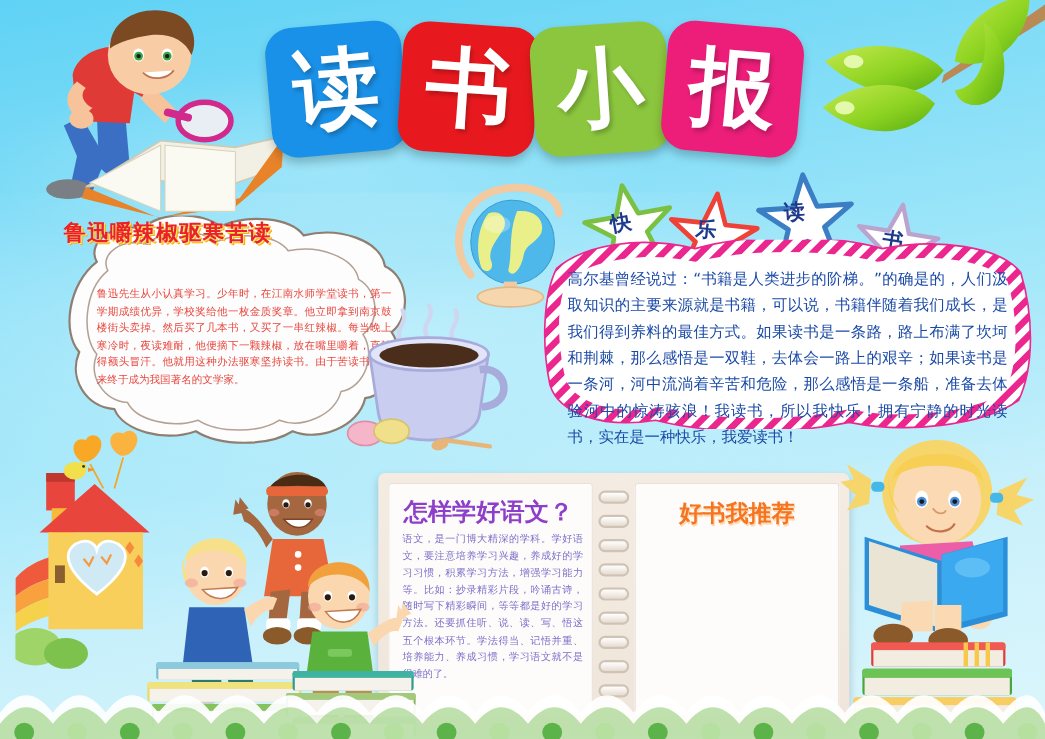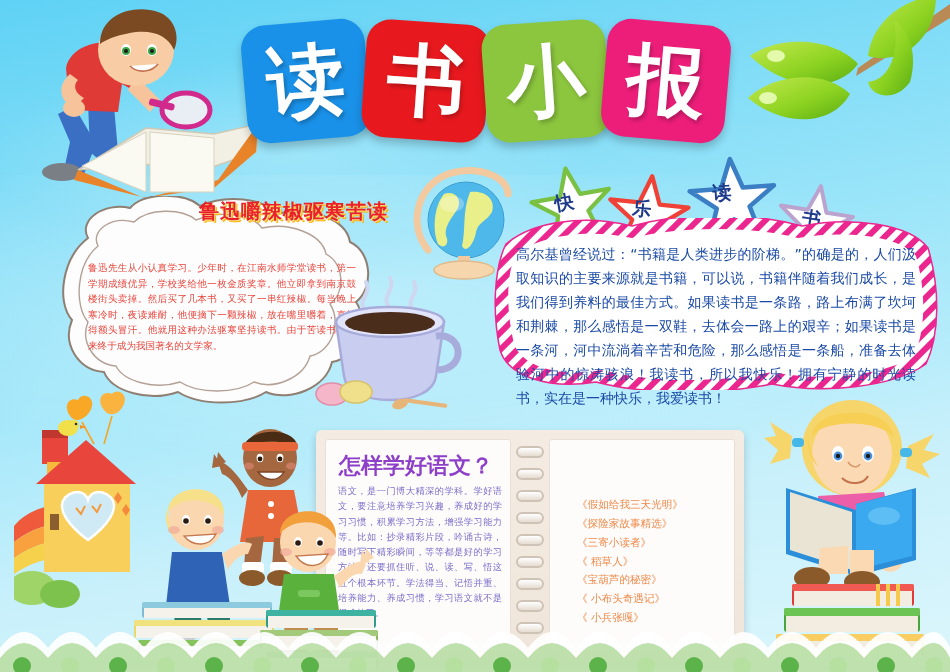--- a/index.html
+++ b/index.html
@@ -42,33 +42,33 @@
   .star { position:absolute; width:72px; height:70px; }
   .star .glyph { position:absolute; inset:0; display:flex; align-items:center; justify-content:center;
       font-size:19px; font-weight:bold; color:#1e3a8a; padding-top:4px;
       font-family:"DejaVu Sans","Liberation Sans",sans-serif; }
 
   
   .cloud { position:absolute; left:58px; top:196px; width:320px; height:210px; z-index:10; }
   .cloud-text { position:absolute; left:30px; top:44px; width:268px; z-index:11;
       font-size:9.6px; line-height:1.62; color:#e8453c; text-align:justify;
       font-family:"DejaVu Sans","Liberation Sans",sans-serif;margin-top:20px; }
-  .cloud-title { position:absolute; left:0; top:200px; width:330px; text-align:right; z-index:14;
+  .cloud-title { position:absolute; left:0; top:200px; width:330px; text-align:left; z-index:14;
       font-size:20px; font-weight:bold; color:#e8212a; letter-spacing:1px;
       font-family:"DejaVu Sans","Liberation Sans",sans-serif;
       text-shadow: 1px 1px 0 #ffe08a, 2px 2px 0 #f7b500; }
 
   
   .pinkbox { position:absolute; left:492px; top:218px; width:448px; height:172px; z-index:12; }
   .pinkbox-text { position:absolute; left:24px; top:24px; right:24px;
       font-size:14px; line-height:1.72; color:#1b4aa6; text-align:justify;
       font-family:"DejaVu Sans","Liberation Sans",sans-serif; }
 
   
-  .notebook { position:absolute; left:316px; top:430px; width:428px; height:232px; z-index:14;
+  .notebook { position:absolute; left:344px; top:430px; width:428px; height:232px; z-index:14;
       background:linear-gradient(180deg,#f4ece3,#efe5da); border-radius:6px;
       box-shadow:0 4px 8px rgba(0,0,0,.18); display:flex;justify-content:space-between; }
   .nb-page { flex:1; background:#fdfcfa; margin:9px 4px 11px 9px; border-radius:3px;
       box-shadow:inset 0 0 0 1px #e8e0d6; position:relative; }
   .nb-page.right { margin:9px 9px 11px 4px; }
   .nb-spiral { width:30px; position:relative; }
   .ring { position:absolute; left:1px; width:28px; height:12px; border-radius:7px;
       border:2.2px solid #cfc3b6; background:linear-gradient(180deg,#fff,#e6dcd1); }
   .nb-title-l { position:absolute; left:14px; top:12px; font-size:22px; font-weight:bold; color:#8e3fc9;
       font-family:"DejaVu Sans","Liberation Sans",sans-serif; }
@@ -419,29 +419,21 @@
         <div class="ring" style="top:38px"></div>
       <div class="ring" style="top:60px"></div>
         <div class="ring" style="top:82px"></div>
       <div class="ring" style="top:104px"></div>
         <div class="ring" style="top:126px"></div>
       <div class="ring" style="top:148px"></div>
         <div class="ring" style="top:170px"></div>
       <div class="ring" style="top:192px"></div>
     </div>
     <div class="nb-page right">
-      <div class="nb-list">
-        <div>《假如给我三天光明》</div>
-        <div>《探险家故事精选》</div>
-        <div>《三寄小读者》</div>
-        <div>《 稻草人》</div>
-        <div>《宝葫芦的秘密》</div>
-        <div>《 小布头奇遇记》</div>
-        <div>《 小兵张嘎》</div>
-      </div>
+      <div class="nb-title-r">好书我推荐</div>
     </div>
   </div>
 
   <div class="bottom-band">
     <svg class="scallop" viewBox="0 0 950 54" preserveAspectRatio="none">
       <path d="M0 54 L0 30 Q24 -2 48 30 Q72 -2 96 30 Q120 -2 144 30 Q168 -2 192 30 Q216 -2 240 30
                Q264 -2 288 30 Q312 -2 336 30 Q360 -2 384 30 Q408 -2 432 30 Q456 -2 480 30
                Q504 -2 528 30 Q552 -2 576 30 Q600 -2 624 30 Q648 -2 672 30 Q696 -2 720 30
                Q744 -2 768 30 Q792 -2 816 30 Q840 -2 864 30 Q888 -2 912 30 Q936 -2 950 30 L950 54 Z" fill="#ffffff" opacity=".92"></path>
       <path d="M0 54 L0 40 Q24 10 48 40 Q72 10 96 40 Q120 10 144 40 Q168 10 192 40 Q216 10 240 40

